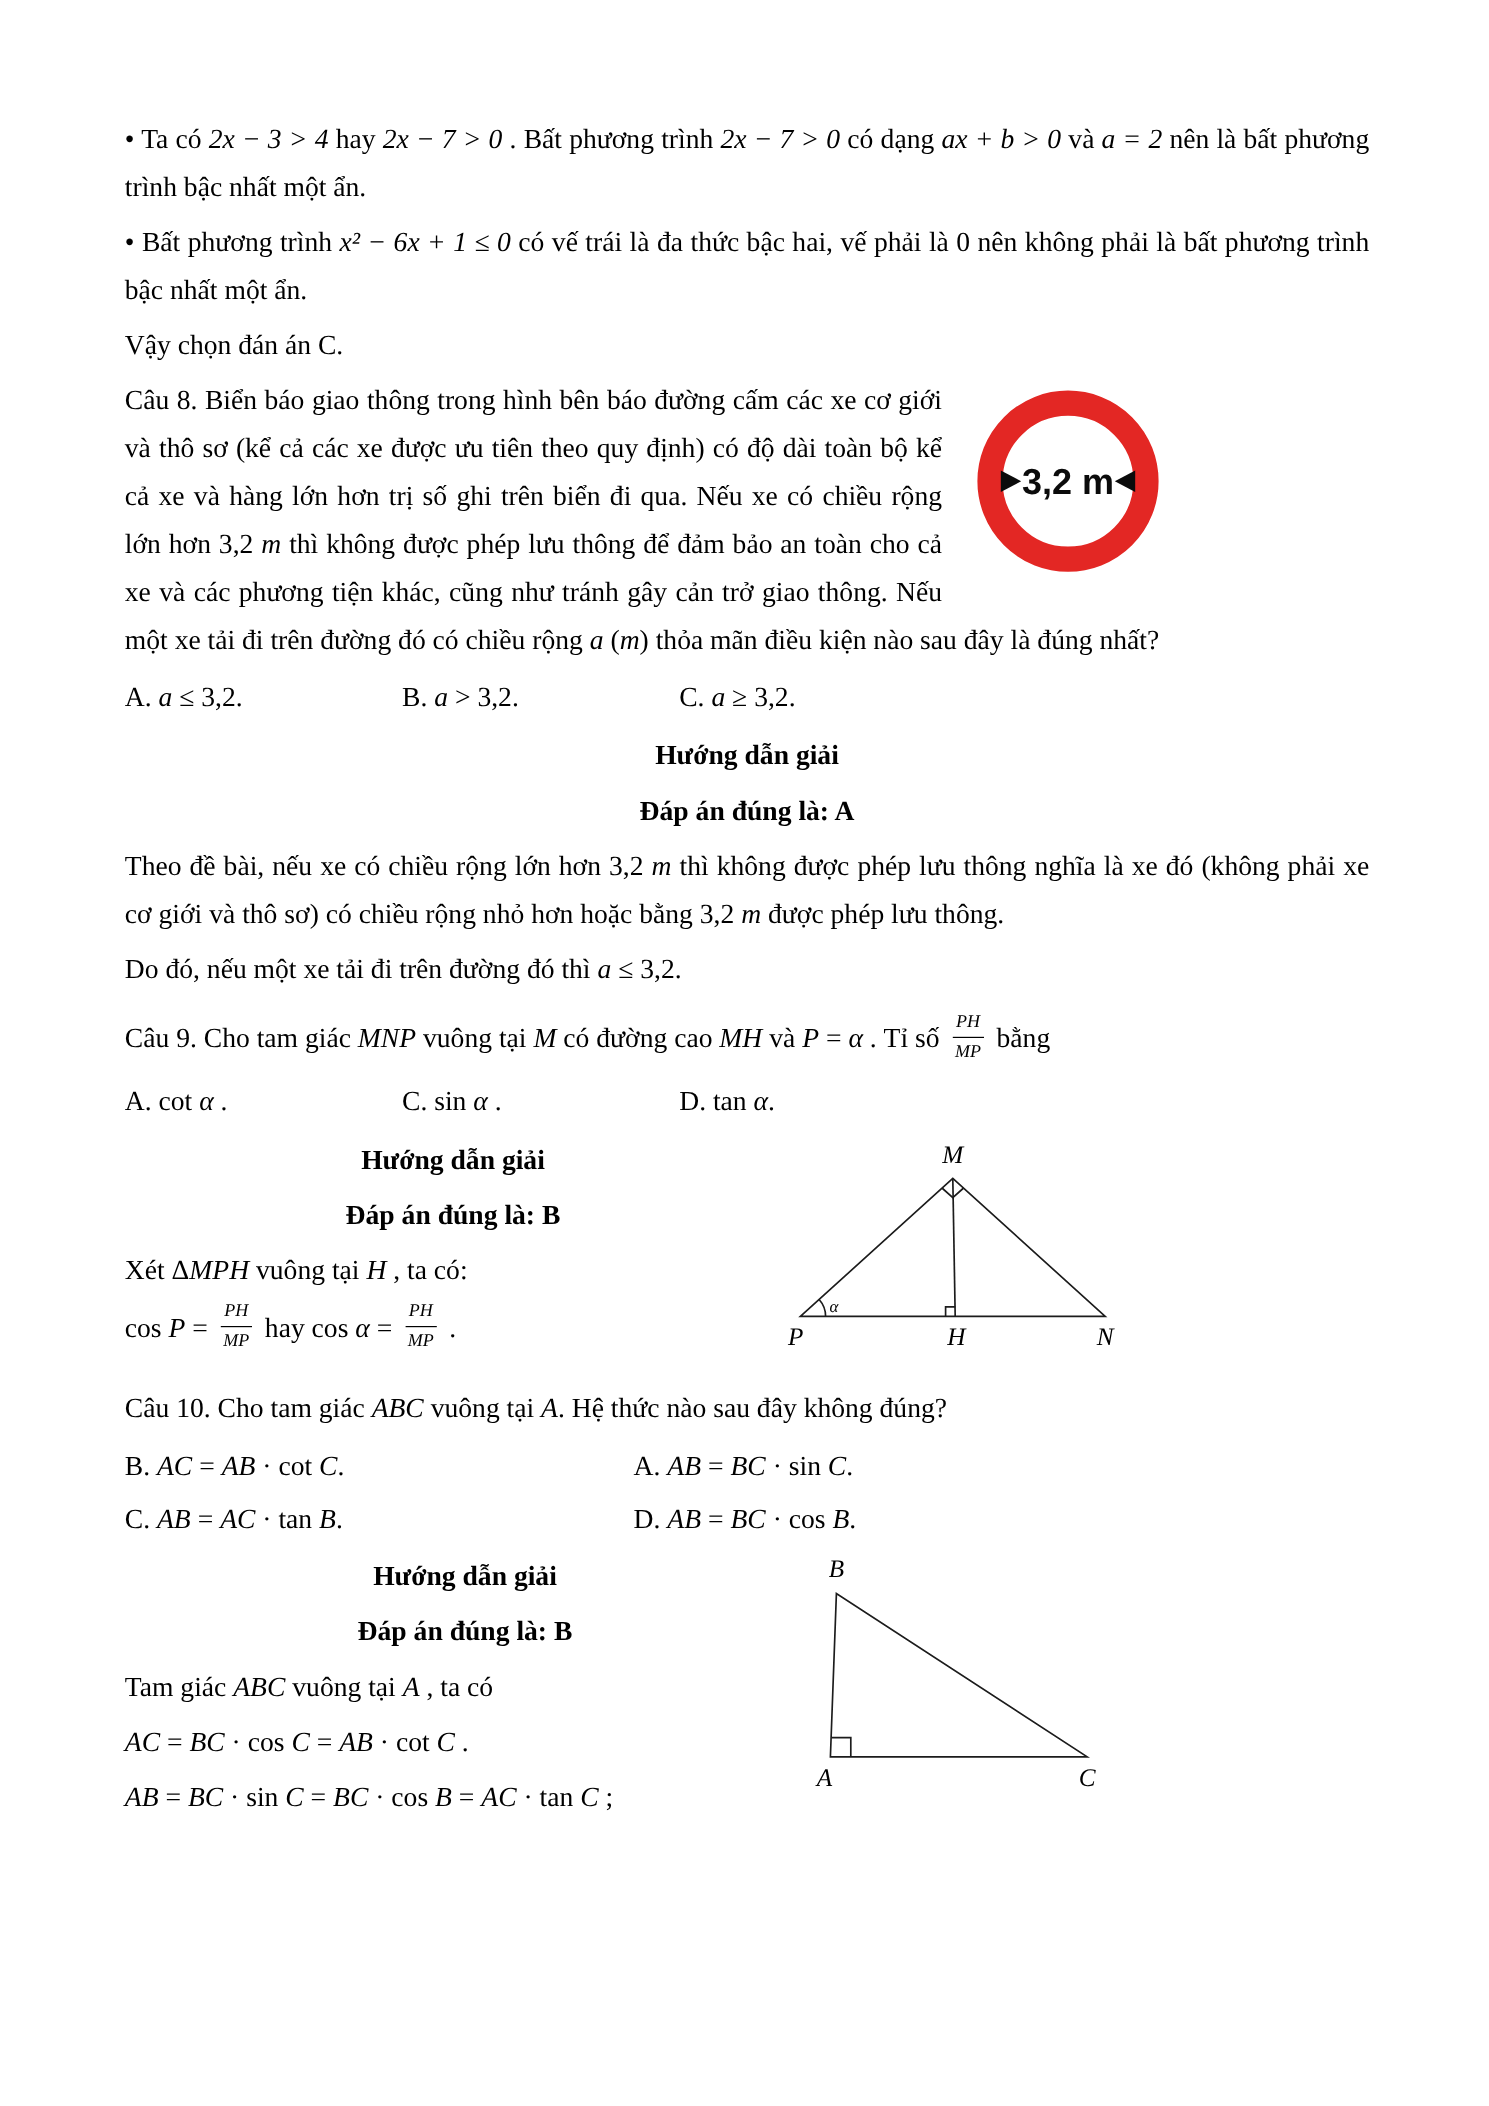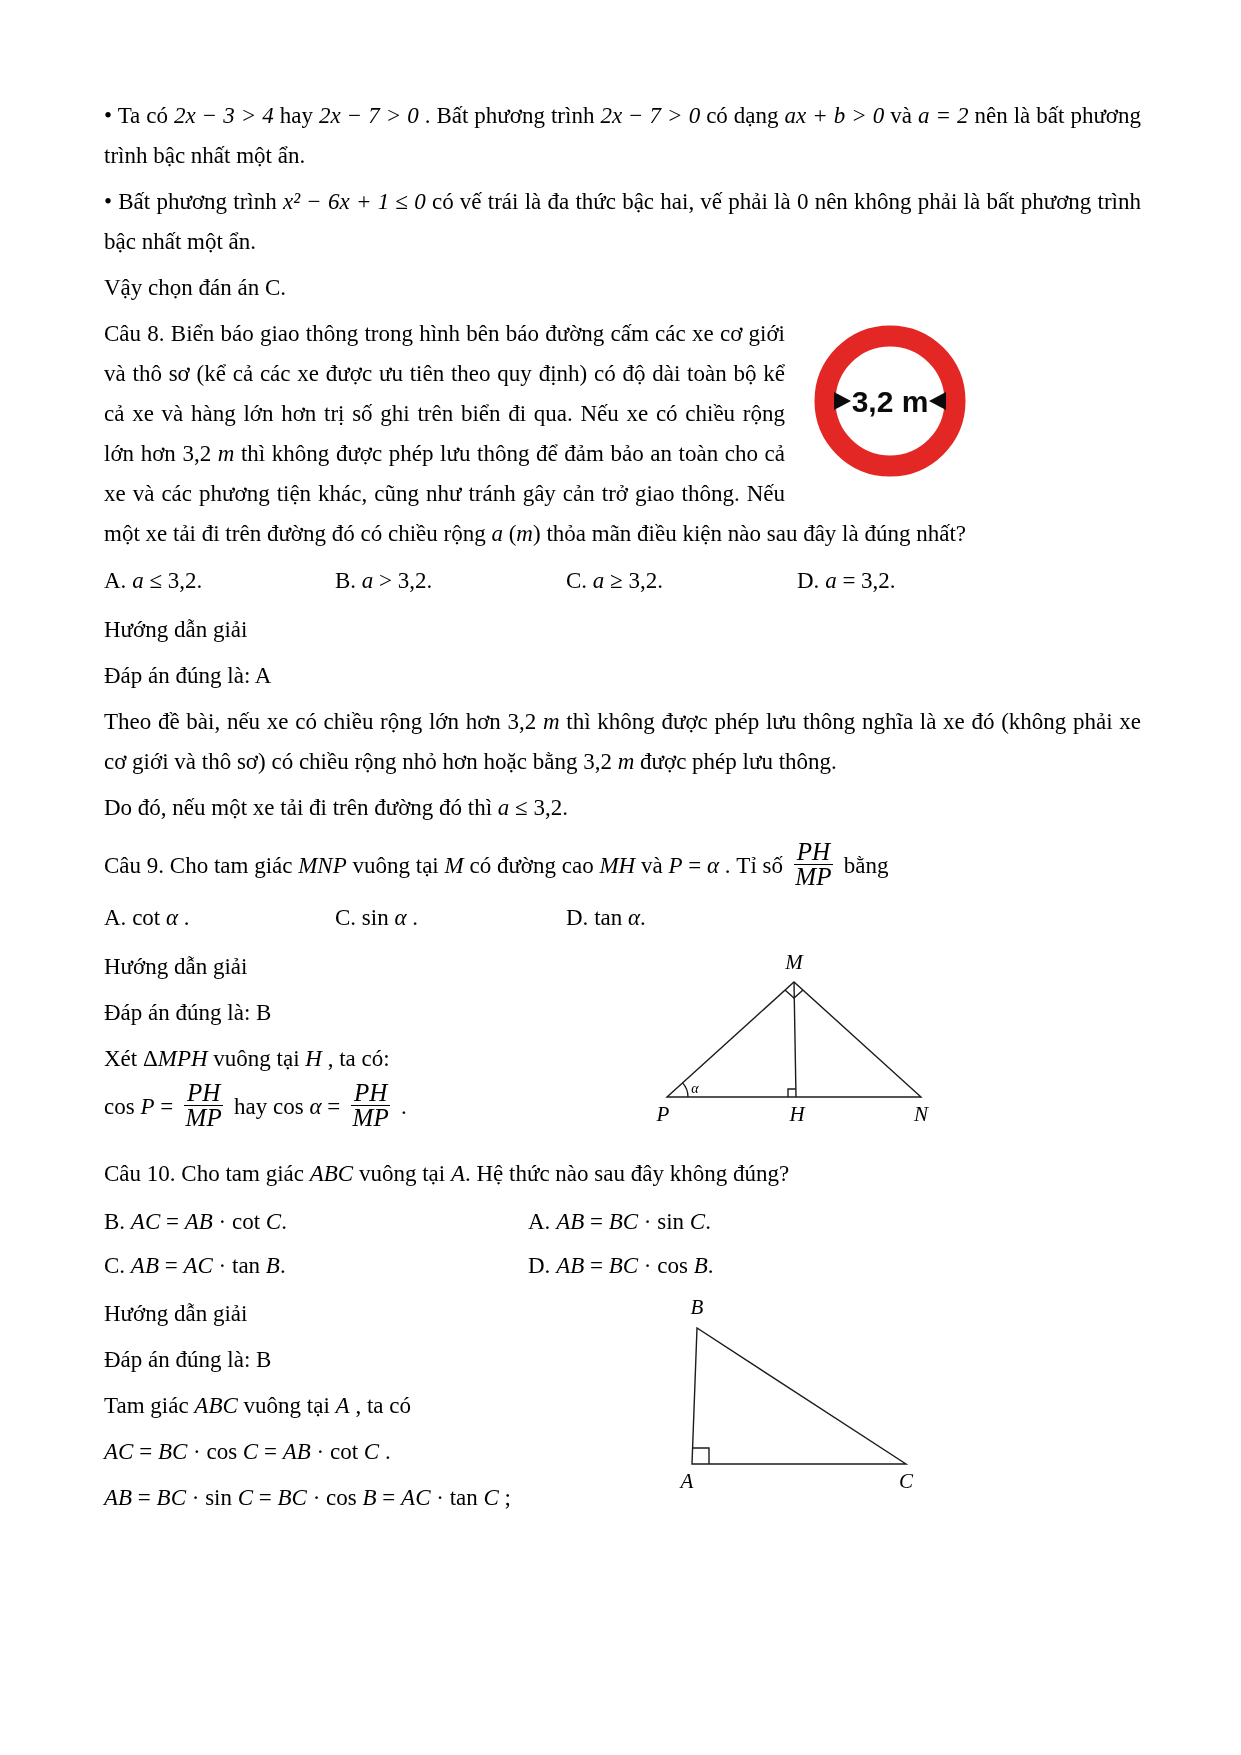--- a/index.html
+++ b/index.html
@@ -4,30 +4,30 @@
 <style>
   html,body{margin:0;padding:0;}
   body{
     width:1241px;height:1755px;overflow:hidden;
     background:#ffffff;color:#000;
     font-family:"Liberation Serif","DejaVu Serif",serif;
     font-size:23px;
   }
   .page{padding:96px 100px 40px 104px;}
   .para{line-height:40px;text-align:justify;margin:0 0 6px 0;}
-  .heading{font-weight:normal;text-align:left;}
+  .heading{font-weight:bold;text-align:center;}
   .m{font-style:italic;}
   .b{font-weight:normal;}
   .opts-row{display:flex;line-height:42px;margin:2px 0 8px 0;gap:20px;}
   .opts-row .opt{flex:0 0 211px;}
   .opts-row .opt:last-child{flex:1 1 auto;}
   .opts-grid{display:grid;grid-template-columns:424px 1fr;line-height:44px;margin:0 0 6px 0;}
   .frac{
     display:inline-flex;flex-direction:column;text-align:center;
-    vertical-align:middle;font-size:25px;line-height:22px;margin:0 5px;
+    vertical-align:middle;font-size:15px;line-height:22px;margin:0 5px;
     transform:translateY(-3px);
   }
   .frac .num{border-bottom:1.5px solid #000;padding:0 3px 1px;}
   .frac .den{padding-top:1px;}
   .q8{zoom:1;}
   .sign-float{float:right;width:170px;height:162px;margin:6px 166px 24px 20px;}
   .solution-flex{display:flex;align-items:flex-start;}
   .sol-text{flex:1 1 auto;min-width:0;}
   .diagram{flex:0 0 auto;}
   .diagram-q9{margin:2px 200px 0 0;}
@@ -55,21 +55,20 @@
         <polygon points="46,81 29,72 29,90" fill="#0b0b0b"></polygon>
         <polygon points="124,81 141,72 141,90" fill="#0b0b0b"></polygon>
         <text x="85" y="92" text-anchor="middle" class="sign-text">3,2 m</text>
       </svg>
     </div>
     <p class="para"><span class="b">Câu 8.</span><span> Biển báo giao thông trong hình bên báo đường cấm các xe cơ giới và thô sơ (kể cả các xe được ưu tiên theo quy định) có độ dài toàn bộ kể cả xe và hàng lớn hơn trị số ghi trên biển đi qua. Nếu xe có chiều rộng lớn hơn </span><span>3,2 </span><span class="m">m</span><span> thì không được phép lưu thông để đảm bảo an toàn cho cả xe và các phương tiện khác, cũng như tránh gây cản trở giao thông. Nếu một xe tải đi trên đường đó có chiều rộng </span><span class="m">a</span><span> (</span><span class="m">m</span><span>) thỏa mãn điều kiện nào sau đây là đúng nhất?</span></p>
     <div class="opts-row clear">
       <span class="opt"><span class="b">A.</span><span> </span><span class="m">a</span><span> ≤ 3,2.</span></span>
       <span class="opt"><span class="b">B.</span><span> </span><span class="m">a</span><span> &gt; 3,2.</span></span>
       <span class="opt"><span class="b">C.</span><span> </span><span class="m">a</span><span> ≥ 3,2.</span></span>
-      <span class="opt"><span class="b">D.</span><span> </span><span class="m">a</span><span> = 3,2.</span></span>
     </div>
     <p class="para heading">Hướng dẫn giải</p>
     <p class="para heading">Đáp án đúng là: A</p>
     <p class="para"><span>Theo đề bài, nếu xe có chiều rộng lớn hơn </span><span>3,2 </span><span class="m">m</span><span> thì không được phép lưu thông nghĩa là xe đó (không phải xe cơ giới và thô sơ) có chiều rộng nhỏ hơn hoặc bằng </span><span>3,2 </span><span class="m">m</span><span> được phép lưu thông.</span></p>
     <p class="para"><span>Do đó, nếu một xe tải đi trên đường đó thì </span><span class="m">a</span><span> ≤ 3,2.</span></p>
   </div>
 
   <div class="section">
     <p class="para"><span class="b">Câu 9.</span><span> Cho tam giác </span><span class="m">MNP</span><span> vuông tại </span><span class="m">M</span><span> có đường cao </span><span class="m">MH</span><span> và </span><span class="m">P</span><span> = </span><span class="m">α</span><span> . Tỉ số </span><span class="frac m">
           <span class="num">PH</span>

